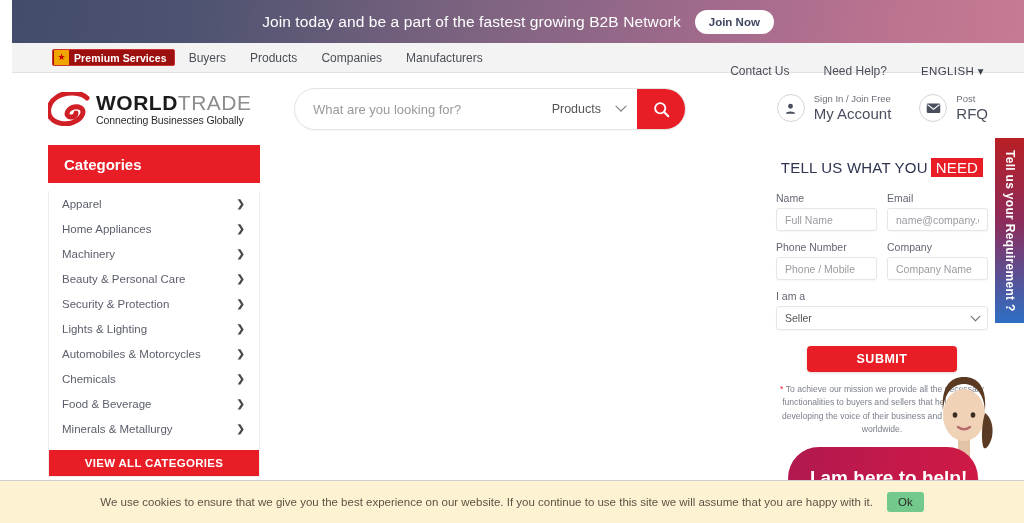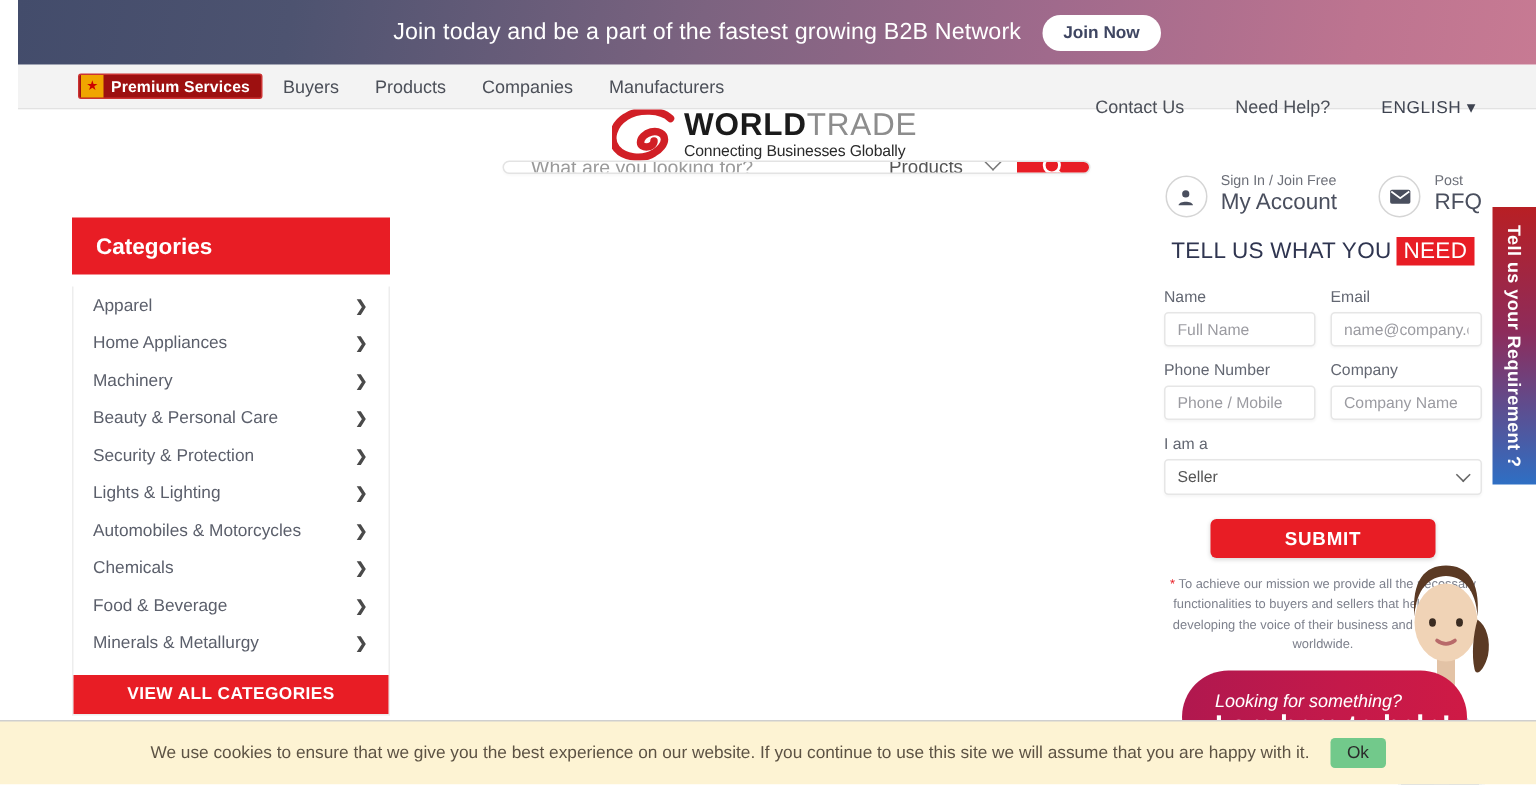--- a/index.html
+++ b/index.html
@@ -52,21 +52,21 @@
     color: #4b4f58; font-size: 12px; text-decoration: none;
     margin-right: 24px; cursor: pointer; white-space: nowrap;
   }
   .utilnav .right { margin-left: auto; display: flex; align-items: center; margin-top: 27px; }
   .utilnav .right .navlink { margin-right: 0; margin-left: 34px; }
   .lang { font-size: 11.5px; color: #3e4350; letter-spacing: .4px; margin-left: 34px; cursor: pointer; }
 
   
   .header {
     height: 72px; display: flex; align-items: center;
-    padding: 0 36px; background: #fff; flex-direction: column;
+    padding: 0 36px; background: #fff;
   }
   .logo { display: flex; align-items: center; width: 220px; }
   .logo-mark { width: 42px; height: 34px; margin-right: 6px; flex: none; }
   .logo-text { line-height: 1; }
   .logo-world { font-size: 21px; font-weight: bold; color: #1b1b1b; letter-spacing: .5px; }
   .logo-trade { font-size: 21px; font-weight: normal; color: #8d8d8d; letter-spacing: .5px; }
   .logo-tag { font-size: 10.5px; color: #2b2b2b; margin-top: 2px; letter-spacing: -.1px; }
 
   .searchbar {
     display: flex; align-items: center;
@@ -86,21 +86,21 @@
     font-size: 12.5px; color: #555; padding-right: 12px; cursor: pointer;
   }
   .chev { width: 8px; height: 8px; border-right: 1.6px solid #777; border-bottom: 1.6px solid #777;
           transform: rotate(45deg) translate(-2px,-2px); }
   .search-btn {
     width: 48px; height: 42px; background: #e81d25; border: none;
     display: flex; align-items: center; justify-content: center; cursor: pointer;
   }
 
   .acct-group { display: flex; align-items: center; margin-left: auto; }
-  .acct { display: flex; align-items: flex-end; cursor: pointer; }
+  .acct { display: flex; align-items: flex-start; cursor: pointer; }
   .acct + .acct { margin-left: 28px; }
   .acct-icon {
     width: 28px; height: 28px; border-radius: 50%;
     border: 1px solid #d5d5d5; margin-right: 9px;
     display: flex; align-items: center; justify-content: center; flex: none;
   }
   .acct-top { font-size: 9.5px; color: #6d7079; line-height: 1.1; }
   .acct-main { font-size: 15px; color: #4a4f5e; line-height: 1.25; }
 
   
@@ -403,21 +403,20 @@
       <path d="M39 38c1-18 10-27 21-27s20 9 21 27c2-24-7-34-21-34S37 14 39 38z" fill="#5b3a24"></path>
       <path d="M81 40c6 4 9 14 7 24-3 11-8 14-9 9-2-9-1-23 2-33z" fill="#5b3a24"></path>
       <ellipse cx="51" cy="42" rx="2.3" ry="2.8" fill="#3b2c22"></ellipse>
       <ellipse cx="69" cy="42" rx="2.3" ry="2.8" fill="#3b2c22"></ellipse>
       <path d="M54 54c4 3 8 3 12 0" fill="none" stroke="#b86a6a" stroke-width="2.4" stroke-linecap="round"></path>
       <path d="M28 150c2-28 10-44 26-50l6 14-8 36z" fill="#b9cade"></path>
       <path d="M86 150c-2-28-10-44-26-50l-6 14 8 36z" fill="#b9cade"></path>
       <path d="M34 118c10 8 20 11 30 10 9-1 16-4 21-9l3 9c-9 7-18 10-28 10s-20-3-29-10z" fill="#d8a980"></path>
     </svg>
     <div class="chat-bubble">
-      <div class="chat-small">Looking for something?</div>
       <div class="chat-big">I am here to help!</div>
     </div>
   </div>
 
   <div class="cookiebar">
     <span class="cookie-text">We use cookies to ensure that we give you the best experience on our website. If you continue to use this site we will assume that you are happy with it.</span>
     <button class="cookie-ok">Ok</button>
   </div>
 
 </div>

